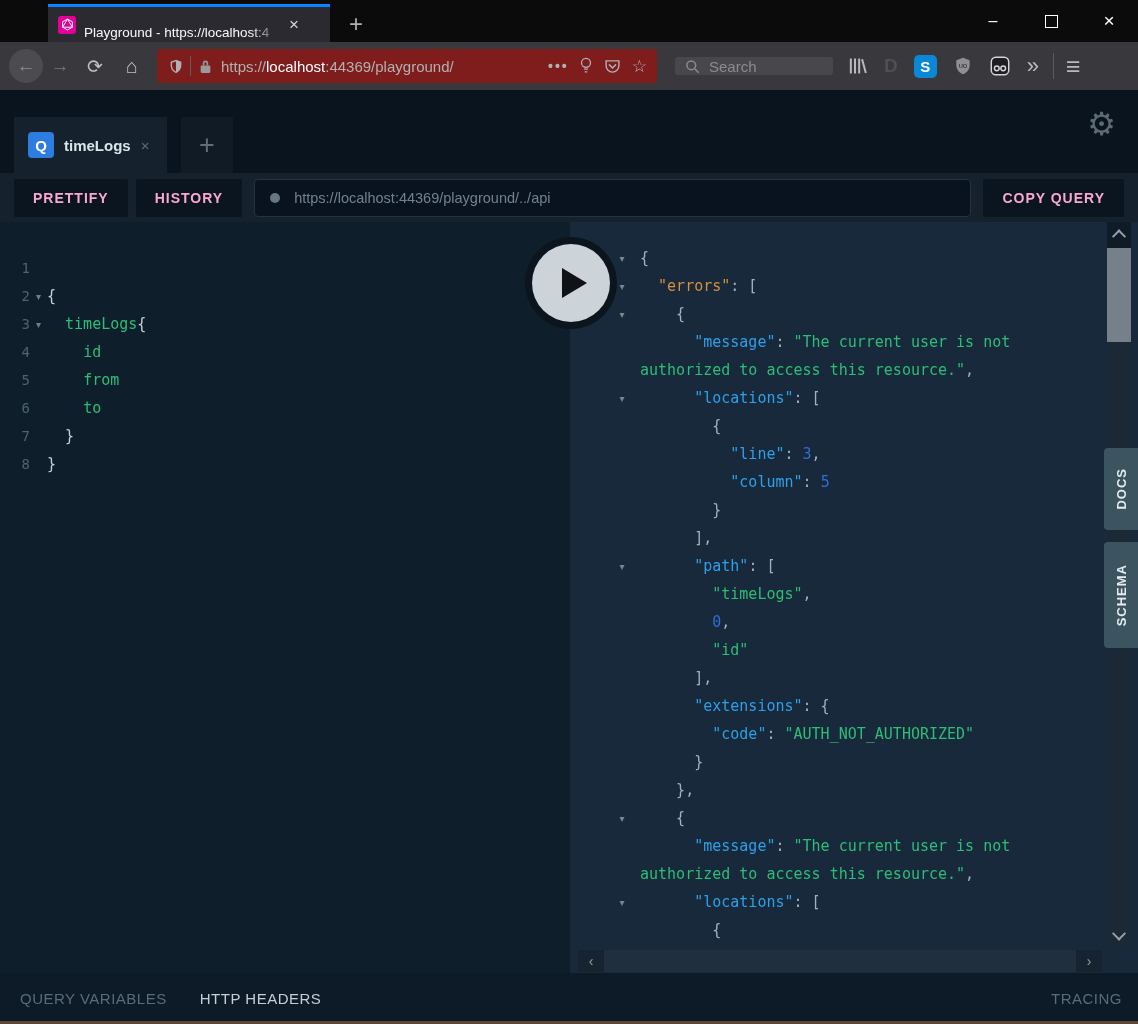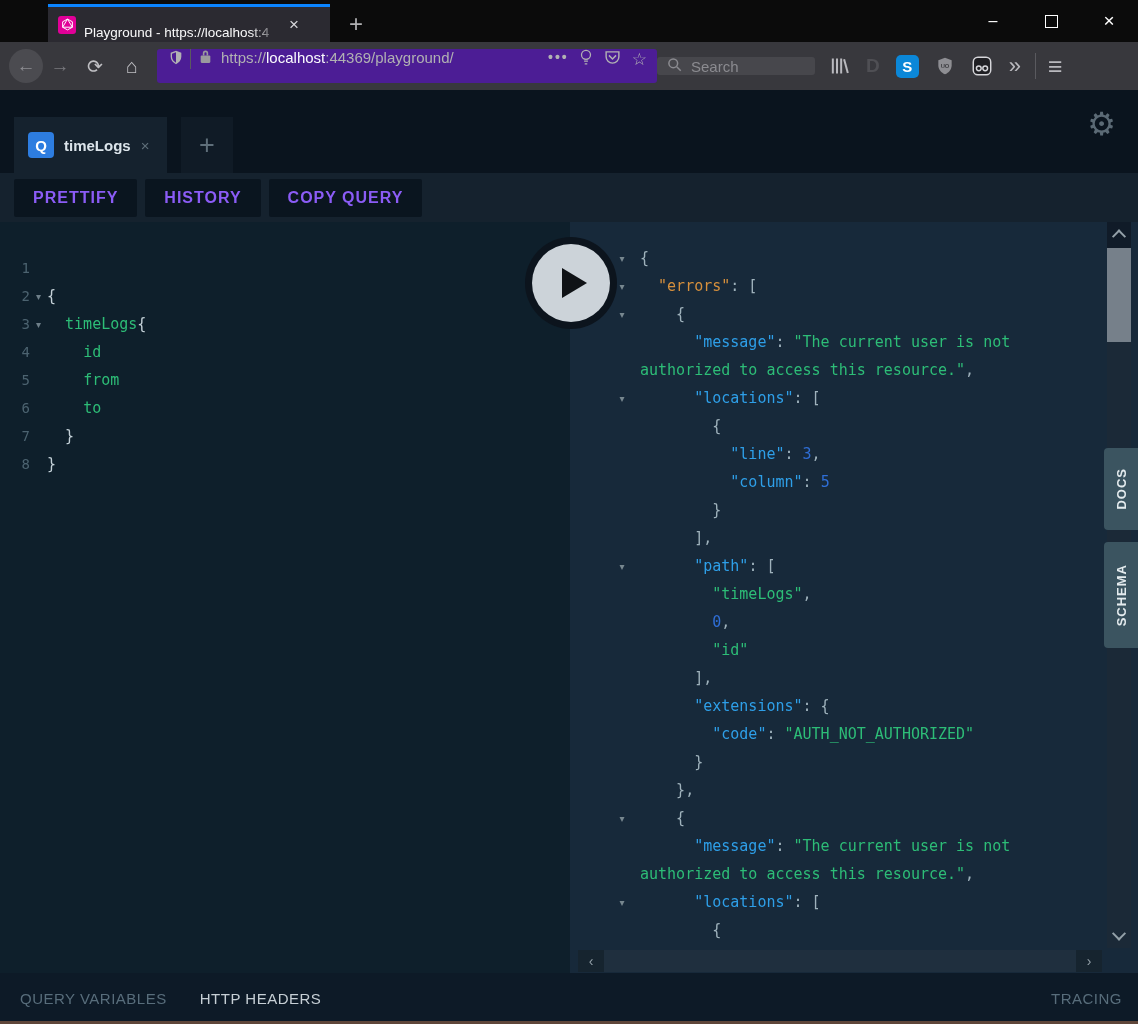--- a/index.html
+++ b/index.html
@@ -24,30 +24,30 @@
   .win-close{font-size:19px;}
 
   
   .fx-navbar{position:absolute;left:0;top:42px;width:100%;height:48px;background:#38383d;
              display:flex;align-items:center;}
   .nav-ic{color:#bfbfc3;font-size:19px;text-align:center;}
   .back-circle{width:34px;height:34px;border-radius:50%;background:#4b4b50;margin-left:9px;
                display:flex;align-items:center;justify-content:center;color:#8f8f94;font-size:19px;}
   .fwd{width:34px;text-align:center;color:#7a7a7f;font-size:19px;}
   .reload{width:36px;} .home{width:38px;font-size:20px;}
-  .urlbar{width:500px;height:34px;background:#4c1d95;border-radius:3px;margin-left:6px;
-          display:flex;color:#b1b1b3;}
+  .urlbar{width:500px;height:34px;background:#7f1d1d;border-radius:3px;margin-left:6px;
+          display:flex;align-items:center;color:#b1b1b3;}
   .urlbar .sep{width:1px;height:20px;background:#5a5a5f;margin:0 8px 0 6px;}
   .url-text{font-size:15px;white-space:nowrap;}
   .url-host{color:#fbfbfe;}
   .url-spacer{flex:1;}
   .url-dots{letter-spacing:2px;font-size:14px;font-weight:bold;margin-right:10px;}
   .url-star{font-size:17px;margin:0 10px 0 2px;}
-  .searchbox{width:158px;height:18px;background:#47474c;border-radius:3px;
-             display:flex;align-items:flex-start;}
+  .searchbox{width:158px;height:18px;background:#47474c;border-radius:3px;margin-left:18px;
+             display:flex;align-items:center;}
   .searchbox input{background:transparent;border:0;outline:none;color:#d7d7db;font-size:15px;width:100px;
                    font-family:"Liberation Sans",sans-serif;}
   .searchbox input::placeholder{color:#8b8b90;}
   .ext-row{display:flex;align-items:center;margin-left:14px;gap:16px;}
   .ext-d{color:#4f4f54;font-size:19px;font-weight:bold;}
   .ext-skype{width:23px;height:23px;border-radius:5px;background:#0b87d8;color:#fff;font-weight:bold;
              font-size:15px;display:flex;align-items:center;justify-content:center;}
   .ext-chev{color:#b9b9be;font-size:22px;}
   .nav-sep{width:1px;height:26px;background:#5a5a5f;margin:0 12px 0 14px;}
   .hamburger{color:#b9b9be;font-size:25px;margin-right:16px;}
@@ -60,21 +60,21 @@
   .pg-q{width:26px;height:26px;border-radius:4px;background:#2d7de0;color:#fff;font-weight:bold;
         font-size:15px;display:flex;align-items:center;justify-content:center;margin:0 10px 0 14px;}
   .pg-tab-label{color:#dbe4ea;font-size:15px;font-weight:600;}
   .pg-tab-close{color:#5f6f7a;font-size:15px;margin-left:10px;}
   .pg-newtab{position:absolute;left:181px;top:27px;width:52px;height:56px;background:#101b26;
              color:#5f6f7a;font-size:27px;font-weight:300;display:flex;align-items:center;justify-content:center;}
   .pg-gear{position:absolute;right:22px;top:18px;color:#5b6a75;font-size:32px;line-height:32px;}
 
   .pg-toolbar{position:absolute;left:0;top:83px;width:100%;height:49px;background:#15222e;
               display:flex;align-items:center;box-sizing:border-box;padding:0 14px;gap:8px;}
-  .pg-btn{height:38px;background:#0a151f;border-radius:2px;color:#8b5cf6;font-size:16px;font-weight:bold;
+  .pg-btn{height:38px;background:#0a151f;border-radius:2px;color:#f9a8d4;font-size:14px;font-weight:bold;
           letter-spacing:1px;display:flex;align-items:center;padding:0 19px;}
   .pg-endpoint{flex:1;height:36px;background:#091320;border:1px solid #26323e;border-radius:4px;
                display:flex;align-items:center;margin:0 4px;}
   .pg-endpoint .dot{width:10px;height:10px;border-radius:50%;background:#67777f;margin:0 14px 0 15px;}
   .pg-endpoint .ep-text{color:#72828c;font-size:14.5px;}
 
   .pg-main{position:absolute;left:0;top:132px;width:100%;height:751px;}
   .editor{position:absolute;left:0;top:0;width:570px;height:100%;background:#0e1f2b;
           box-sizing:border-box;padding-top:32px;overflow:hidden;}
   .results{position:absolute;left:570px;top:0;width:568px;height:100%;background:#17293a;
@@ -243,20 +243,24 @@
         <span class="pg-tab-label">timeLogs</span>
         <span class="pg-tab-close">×</span>
       </div>
       <div class="pg-newtab">+</div>
       <div class="pg-gear">⚙</div>
     </div>
 
     <div class="pg-toolbar">
       <div class="pg-btn">PRETTIFY</div>
       <div class="pg-btn">HISTORY</div>
+      <div class="pg-endpoint">
+        <span class="dot"></span>
+        <span class="ep-text">https://localhost:44369/playground/../api</span>
+      </div>
       <div class="pg-btn">COPY QUERY</div>
     </div>
 
     <div class="pg-main">
       <div class="editor" id="editor-lines">
           <div class="ed-row">
             <span class="ed-num">1</span>
             <span class="ed-fold"></span>
           </div>
           <div class="ed-row">

